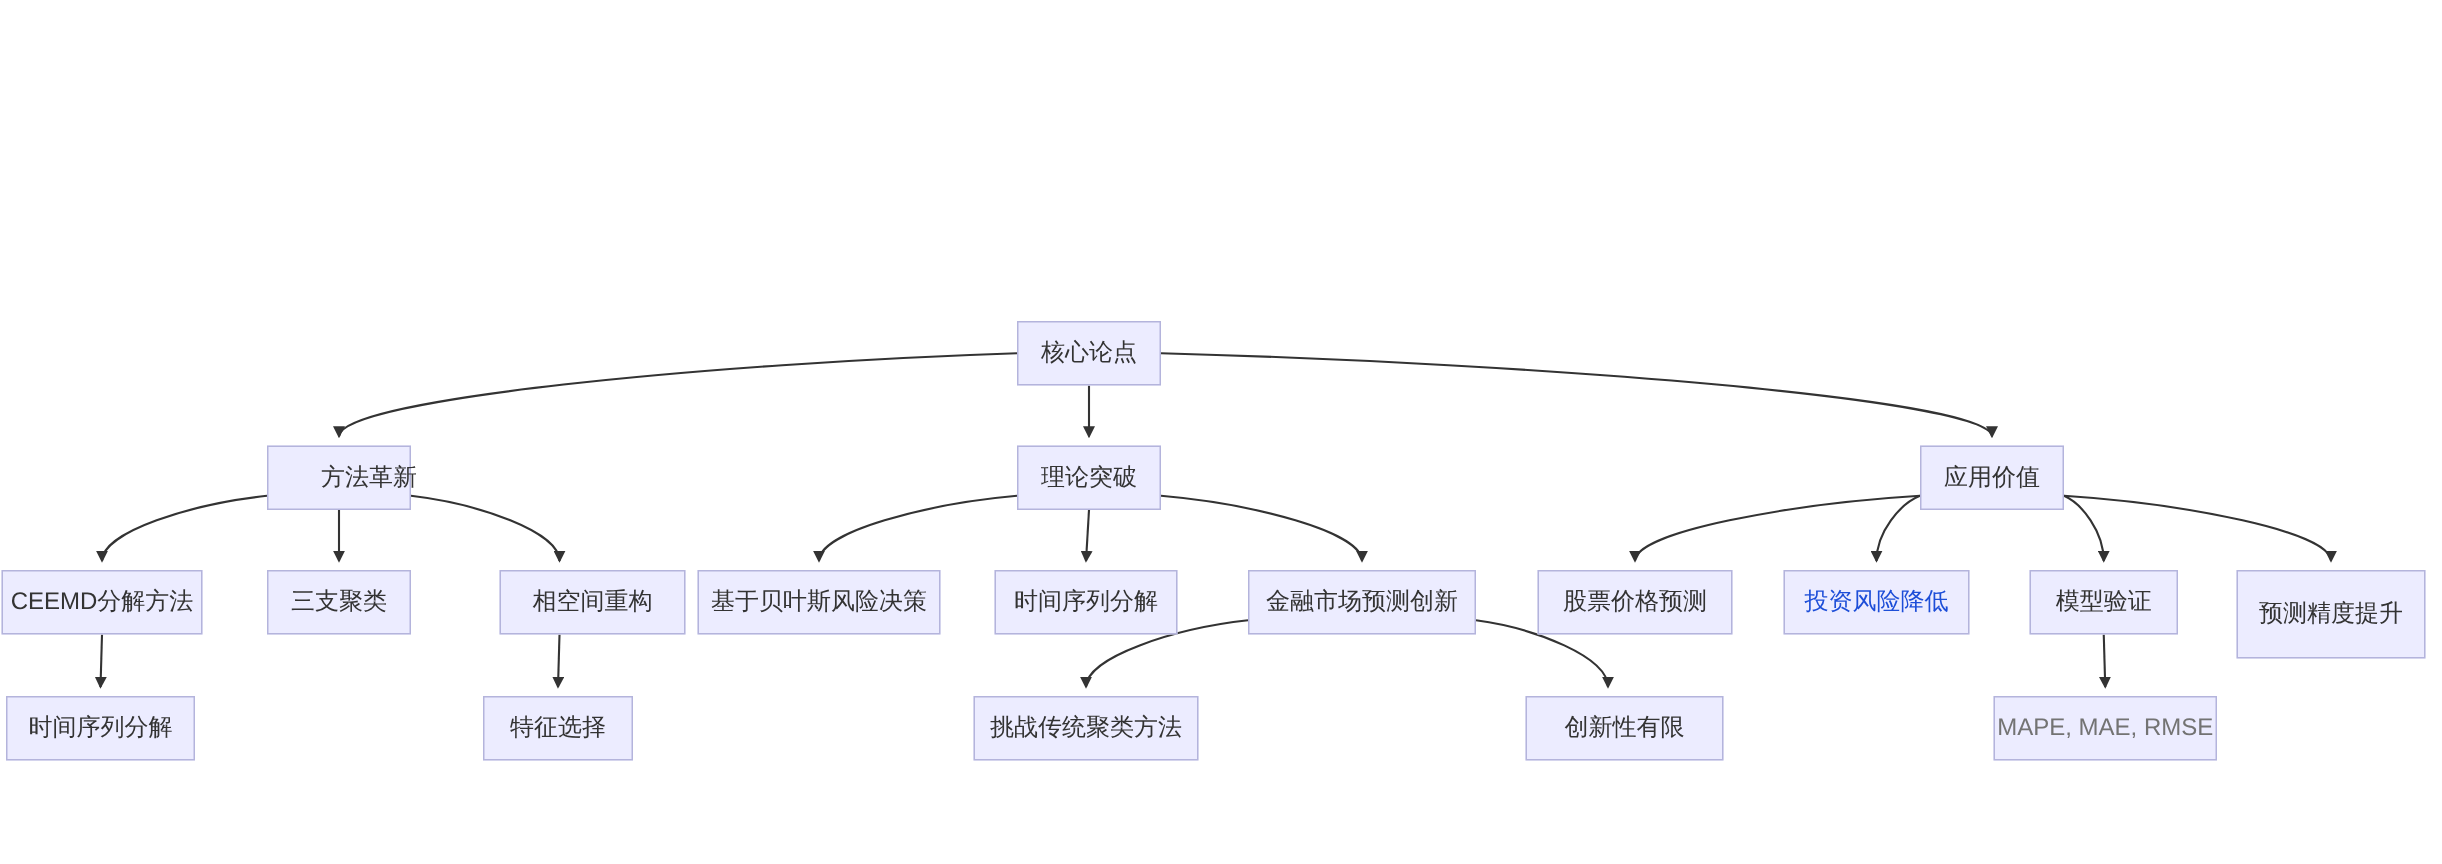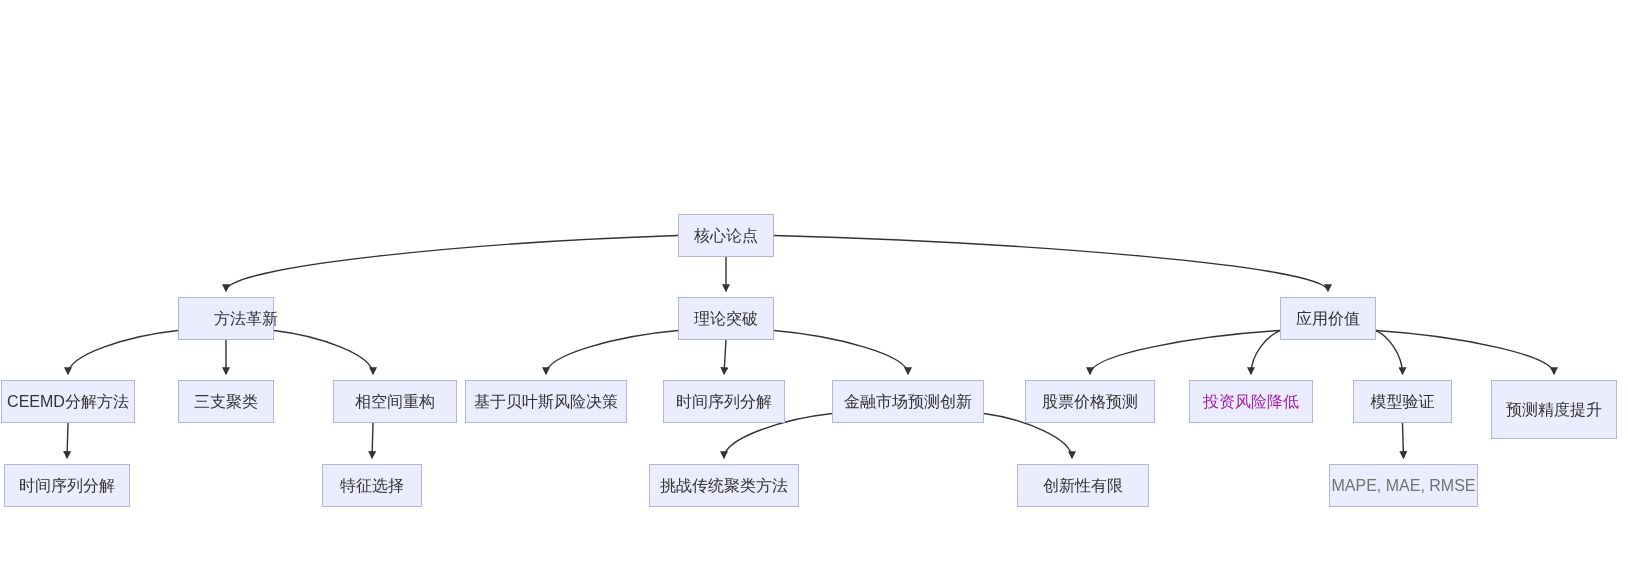--- a/index.html
+++ b/index.html
@@ -100,21 +100,21 @@
       </div>
       <div class="node" style="left: 663px; top: 380px; width: 122px; height: 43px; background: rgb(236, 236, 255); border-color: rgb(180, 180, 220); color: rgb(51, 51, 51);">
         <span>时间序列分解</span>
       </div>
       <div class="node" style="left: 832px; top: 380px; width: 152px; height: 43px; background: rgb(236, 236, 255); border-color: rgb(180, 180, 220); color: rgb(51, 51, 51);">
         <span>金融市场预测创新</span>
       </div>
       <div class="node" style="left: 1025px; top: 380px; width: 130px; height: 43px; background: rgb(236, 236, 255); border-color: rgb(180, 180, 220); color: rgb(51, 51, 51);">
         <span>股票价格预测</span>
       </div>
-      <div class="node" style="left: 1189px; top: 380px; width: 124px; height: 43px; background: rgb(236, 236, 255); border-color: rgb(180, 180, 220); color: #a21caf;">
+      <div class="node" style="left: 1189px; top: 380px; width: 124px; height: 43px; background: rgb(236, 236, 255); border-color: rgb(180, 180, 220); color: #1d4ed8;">
         <span>投资风险降低</span>
       </div>
       <div class="node" style="left: 1353px; top: 380px; width: 99px; height: 43px; background: rgb(236, 236, 255); border-color: rgb(180, 180, 220); color: rgb(51, 51, 51);">
         <span>模型验证</span>
       </div>
       <div class="node" style="left: 1491px; top: 380px; width: 126px; height: 59px; background: rgb(236, 236, 255); border-color: rgb(180, 180, 220); color: rgb(51, 51, 51);">
         <span>预测精度提升</span>
       </div>
       <div class="node" style="left: 4px; top: 464px; width: 126px; height: 43px; background: rgb(236, 236, 255); border-color: rgb(180, 180, 220); color: rgb(51, 51, 51);">
         <span>时间序列分解</span>

